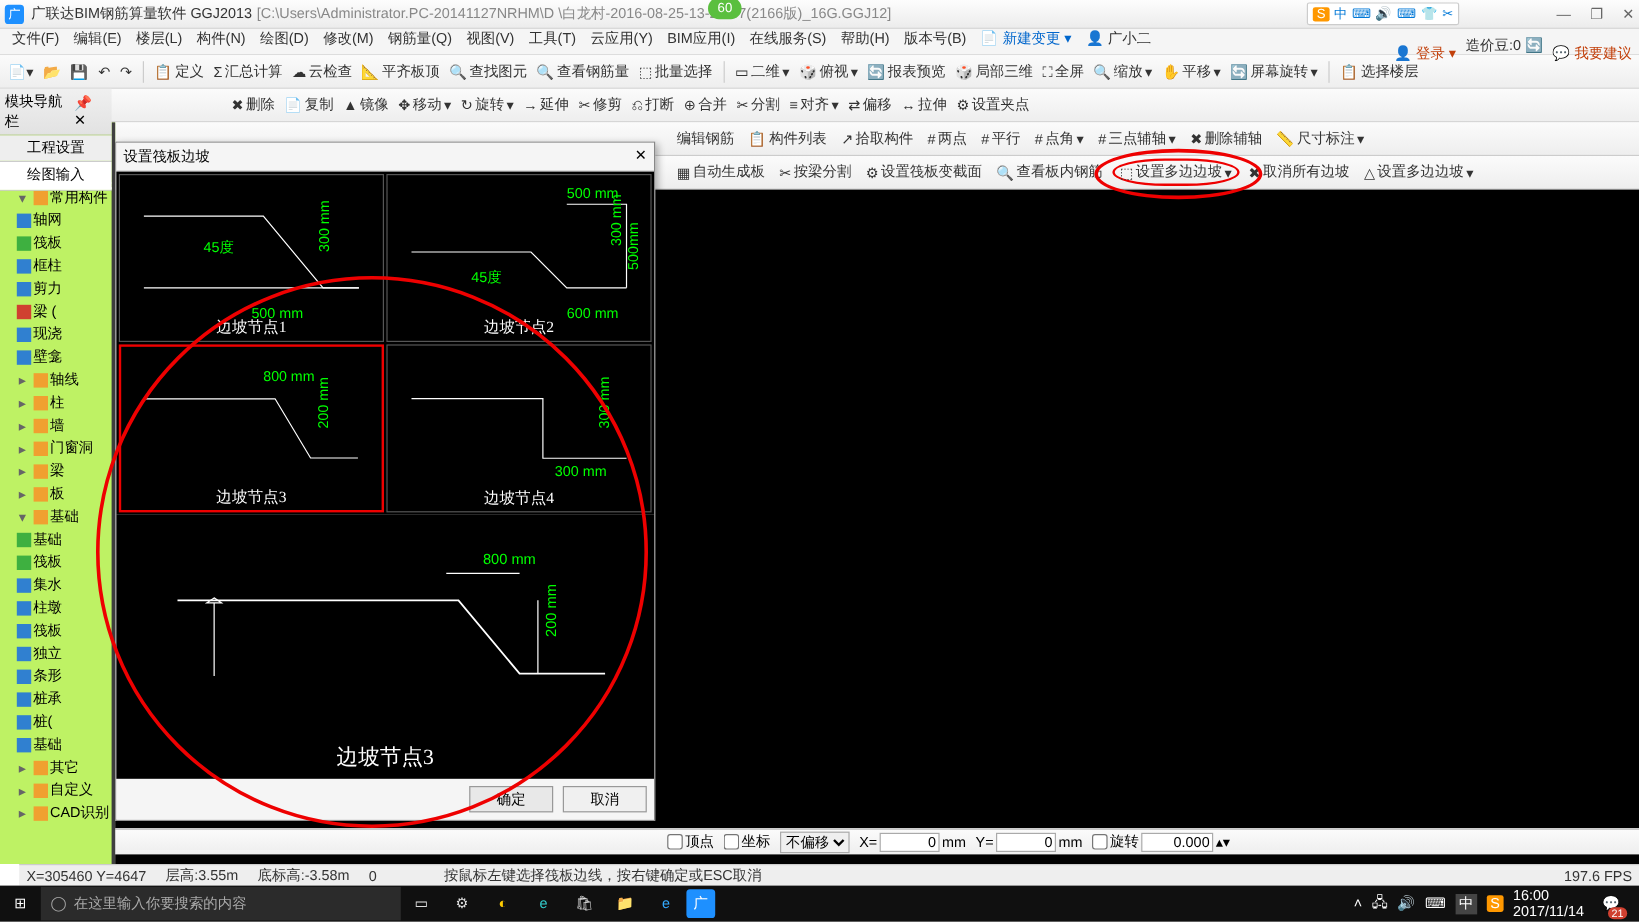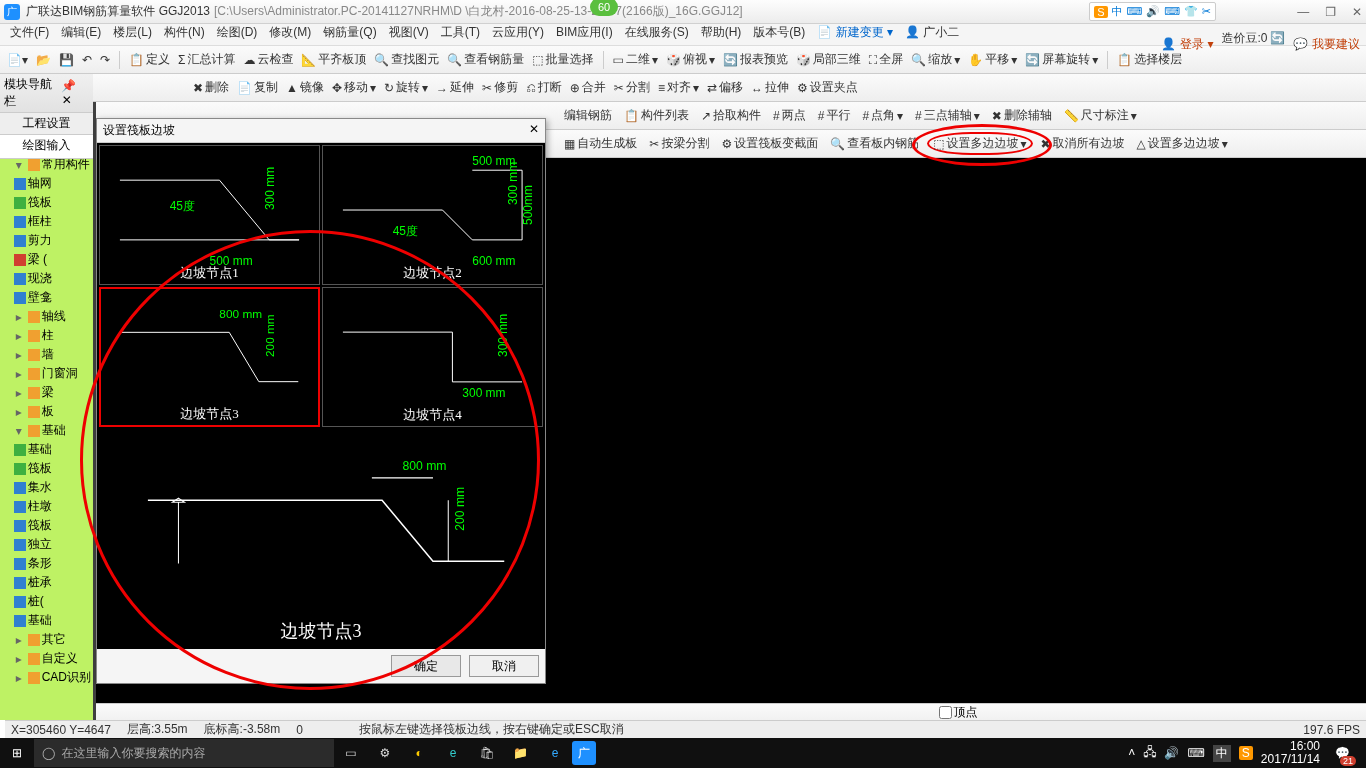--- a/index.html
+++ b/index.html
@@ -61,21 +61,21 @@
 .infobar { height:18px; background:#eee; border-top:1px solid #ccc; display:flex; align-items:center; padding:0 6px; color:#333;}
 .infobar .seg { margin-right:16px;}
 .infobar .hint { margin-left:40px;}
 .infobar .fps { margin-left:auto;}
 
 .taskbar { position:absolute; left:0; right:0; bottom:0; height:30px; background:#101010; display:flex; align-items:center; color:#fff;}
 .taskbar .start { width:34px; text-align:center;}
 .taskbar .search { display:flex; align-items:center; background:#2b2b2b; height:28px; width:300px; padding:0 8px; color:#aaa; gap:6px;}
 .taskbar .ticon { width:34px; text-align:center; color:#ddd;}
 .taskbar .tray { margin-left:auto; display:flex; align-items:center; gap:8px; padding-right:8px;}
-.taskbar .clock { text-align:right; line-height:13px; font-size:11px;}
+.taskbar .clock { text-align:left; line-height:13px; font-size:11px;}
 .taskbar .notif { width:30px; height:30px; display:flex; align-items:center; justify-content:center; position:relative;}
 .taskbar .notif .badge { position:absolute; right:2px; bottom:2px; background:#d04030; border-radius:6px; font-size:9px; padding:0 3px;margin-top:40px;}
 
 .red-ellipse1 { position:absolute; border:3px solid #e00; border-radius:50%; pointer-events:none; z-index:60;}
 </style>
 </head>
 <body>
 
 <div class="titlebar">
   <div class="app-icon">广</div>
@@ -319,21 +319,21 @@
     <div class="cap">边坡节点3</div>
   </div>
   <div class="dfoot">
     <button>确定</button>
     <button>取消</button>
   </div>
 </div>
 
 <div class="red-ellipse1" style="left:80px; top:230px; width:460px; height:460px;"></div>
 
-<div class="statusbar" style="position:absolute; left:96px; right:0; bottom:43px; padding-left:460px;flex-direction:column;">
+<div class="statusbar" style="position:absolute; left:96px; right:0; bottom:56px; padding-left:460px;">
   <span class="field">
       <input type="checkbox" style=""> 
       <span>顶点</span>
     </span>
   <span class="field">
       <input type="checkbox" style=""> 
       <span>坐标</span>
     </span>
   <select><option>不偏移</option></select>
   <span class="field">
@@ -342,21 +342,21 @@
       <span>mm</span>
     </span>
   <span class="field">
       <span>Y=</span>
       <input type="text" value="0" style="">
       <span>mm</span>
     </span>
   <span class="field"><input type="checkbox" style=""> <span>旋转</span> <input type="text" style="width: 60px;" value="0.000"> ▴▾</span>
 </div>
 
-<div class="infobar" style="position:absolute; left:5px; right:0; bottom:30px;">
+<div class="infobar" style="position:absolute; left:16px; right:0; bottom:30px;">
   <span class="seg">X=305460 Y=4647</span>
   <span class="seg">层高:3.55m</span>
   <span class="seg">底标高:-3.58m</span>
   <span class="seg">0</span>
   <span class="hint">按鼠标左键选择筏板边线，按右键确定或ESC取消</span>
   <span class="fps">197.6 FPS</span>
 </div>
 
 <div class="taskbar">
   <div class="start">⊞</div>

